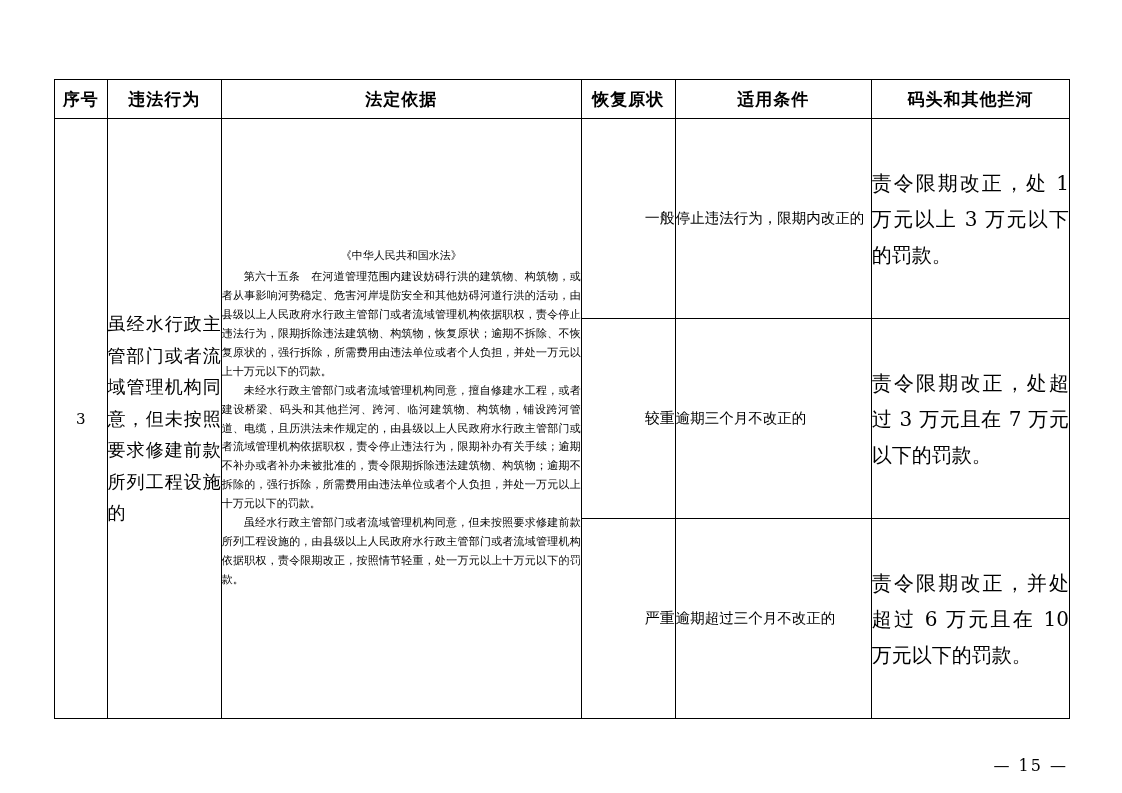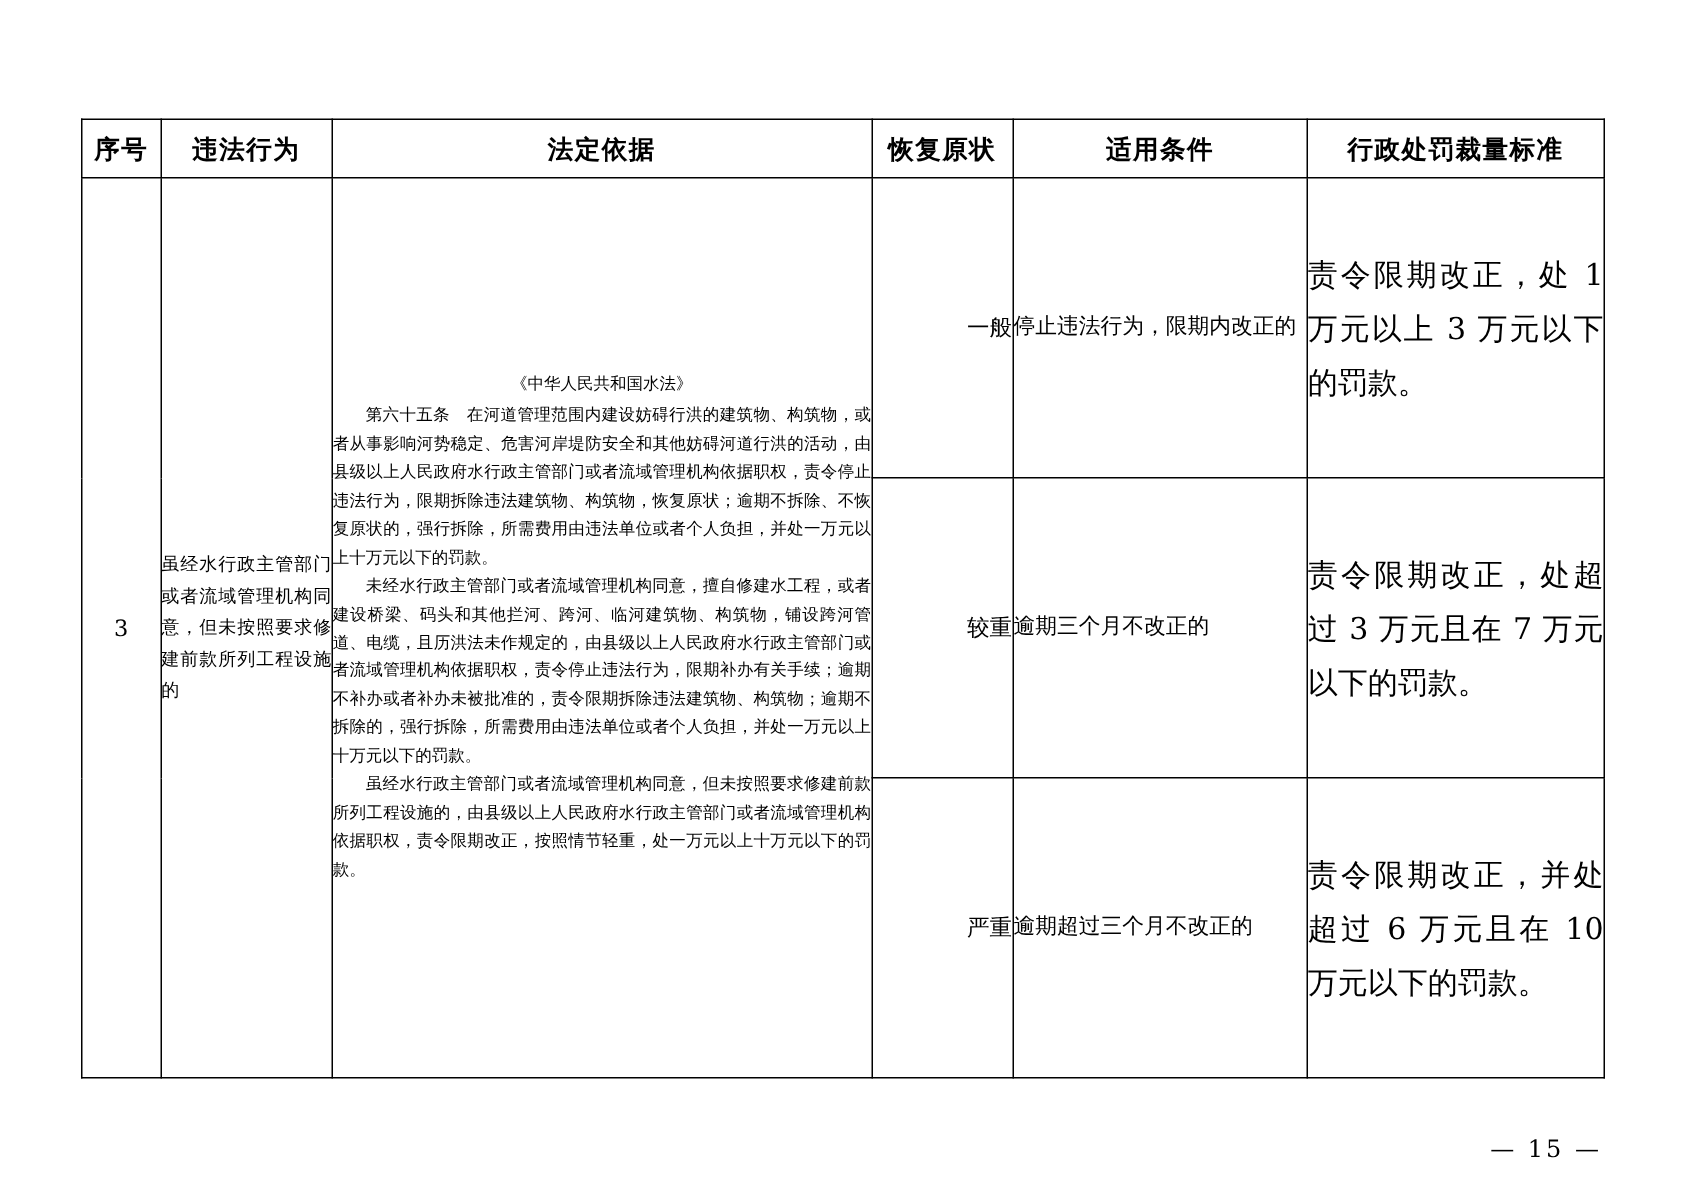--- a/index.html
+++ b/index.html
@@ -47,21 +47,21 @@
   .col-basis { width: 356px; }
   .col-degree { width: 93px; }
   .col-cond { width: 194px; }
   .col-std { width: 196px; }
 
   .seq-cell {
     text-align: center;
     font-size: 15px;
   }
   .act-cell {
-    font-size: 12px;
+    font-size: 18px;
     line-height: 1.75;
     padding: 0 8px;
     text-align: justify;
     text-align-last: left;
   }
   .basis-cell {
     font-size: 11px;
     line-height: 1.72;
     padding: 10px 10px 10px 10px;
     text-align: justify;
@@ -124,21 +124,21 @@
       <col class="col-cond">
       <col class="col-std">
     </colgroup>
     <thead>
       <tr>
         <th class="head-cell">序号</th>
         <th class="head-cell">违法行为</th>
         <th class="head-cell">法定依据</th>
         <th class="head-cell">恢复原状</th>
         <th class="head-cell">适用条件</th>
-        <th class="head-cell">行政处罚裁量标准</th>
+        <th class="head-cell">码头和其他拦河</th>
       </tr>
     </thead>
     <tbody>
       <tr class="row-a">
         <td class="seq-cell" rowspan="3">3</td>
         <td class="act-cell" rowspan="3">虽经水行政主管部门或者流域管理机构同意，但未按照要求修建前款所列工程设施的</td>
         <td class="basis-cell" rowspan="3">
           <span class="law-title">《中华人民共和国水法》</span>
           <p>第六十五条　在河道管理范围内建设妨碍行洪的建筑物、构筑物，或者从事影响河势稳定、危害河岸堤防安全和其他妨碍河道行洪的活动，由县级以上人民政府水行政主管部门或者流域管理机构依据职权，责令停止违法行为，限期拆除违法建筑物、构筑物，恢复原状；逾期不拆除、不恢复原状的，强行拆除，所需费用由违法单位或者个人负担，并处一万元以上十万元以下的罚款。</p>
           <p>未经水行政主管部门或者流域管理机构同意，擅自修建水工程，或者建设桥梁、码头和其他拦河、跨河、临河建筑物、构筑物，铺设跨河管道、电缆，且历洪法未作规定的，由县级以上人民政府水行政主管部门或者流域管理机构依据职权，责令停止违法行为，限期补办有关手续；逾期不补办或者补办未被批准的，责令限期拆除违法建筑物、构筑物；逾期不拆除的，强行拆除，所需费用由违法单位或者个人负担，并处一万元以上十万元以下的罚款。</p>

